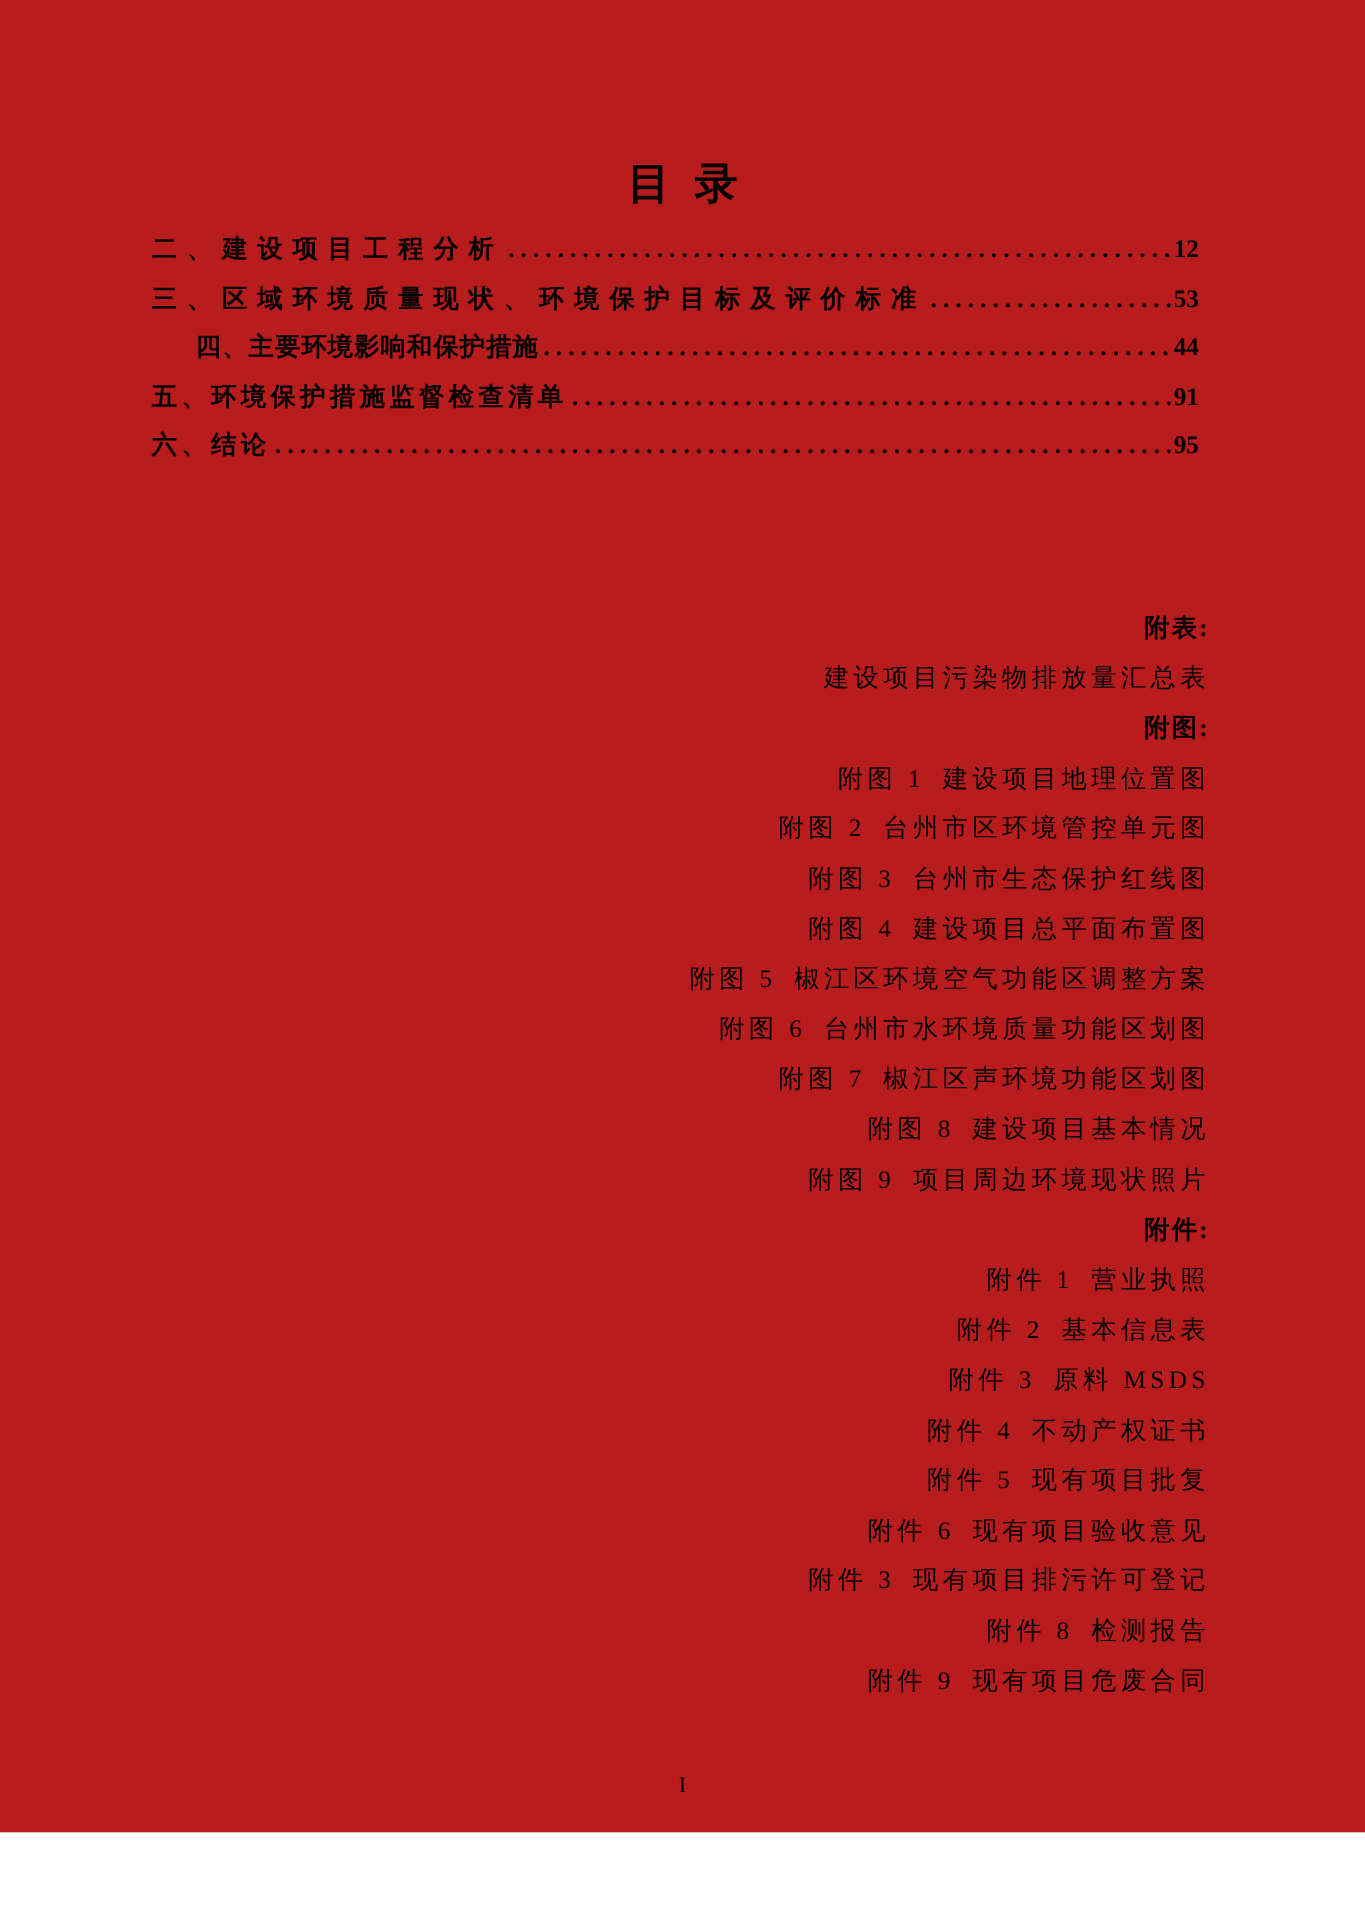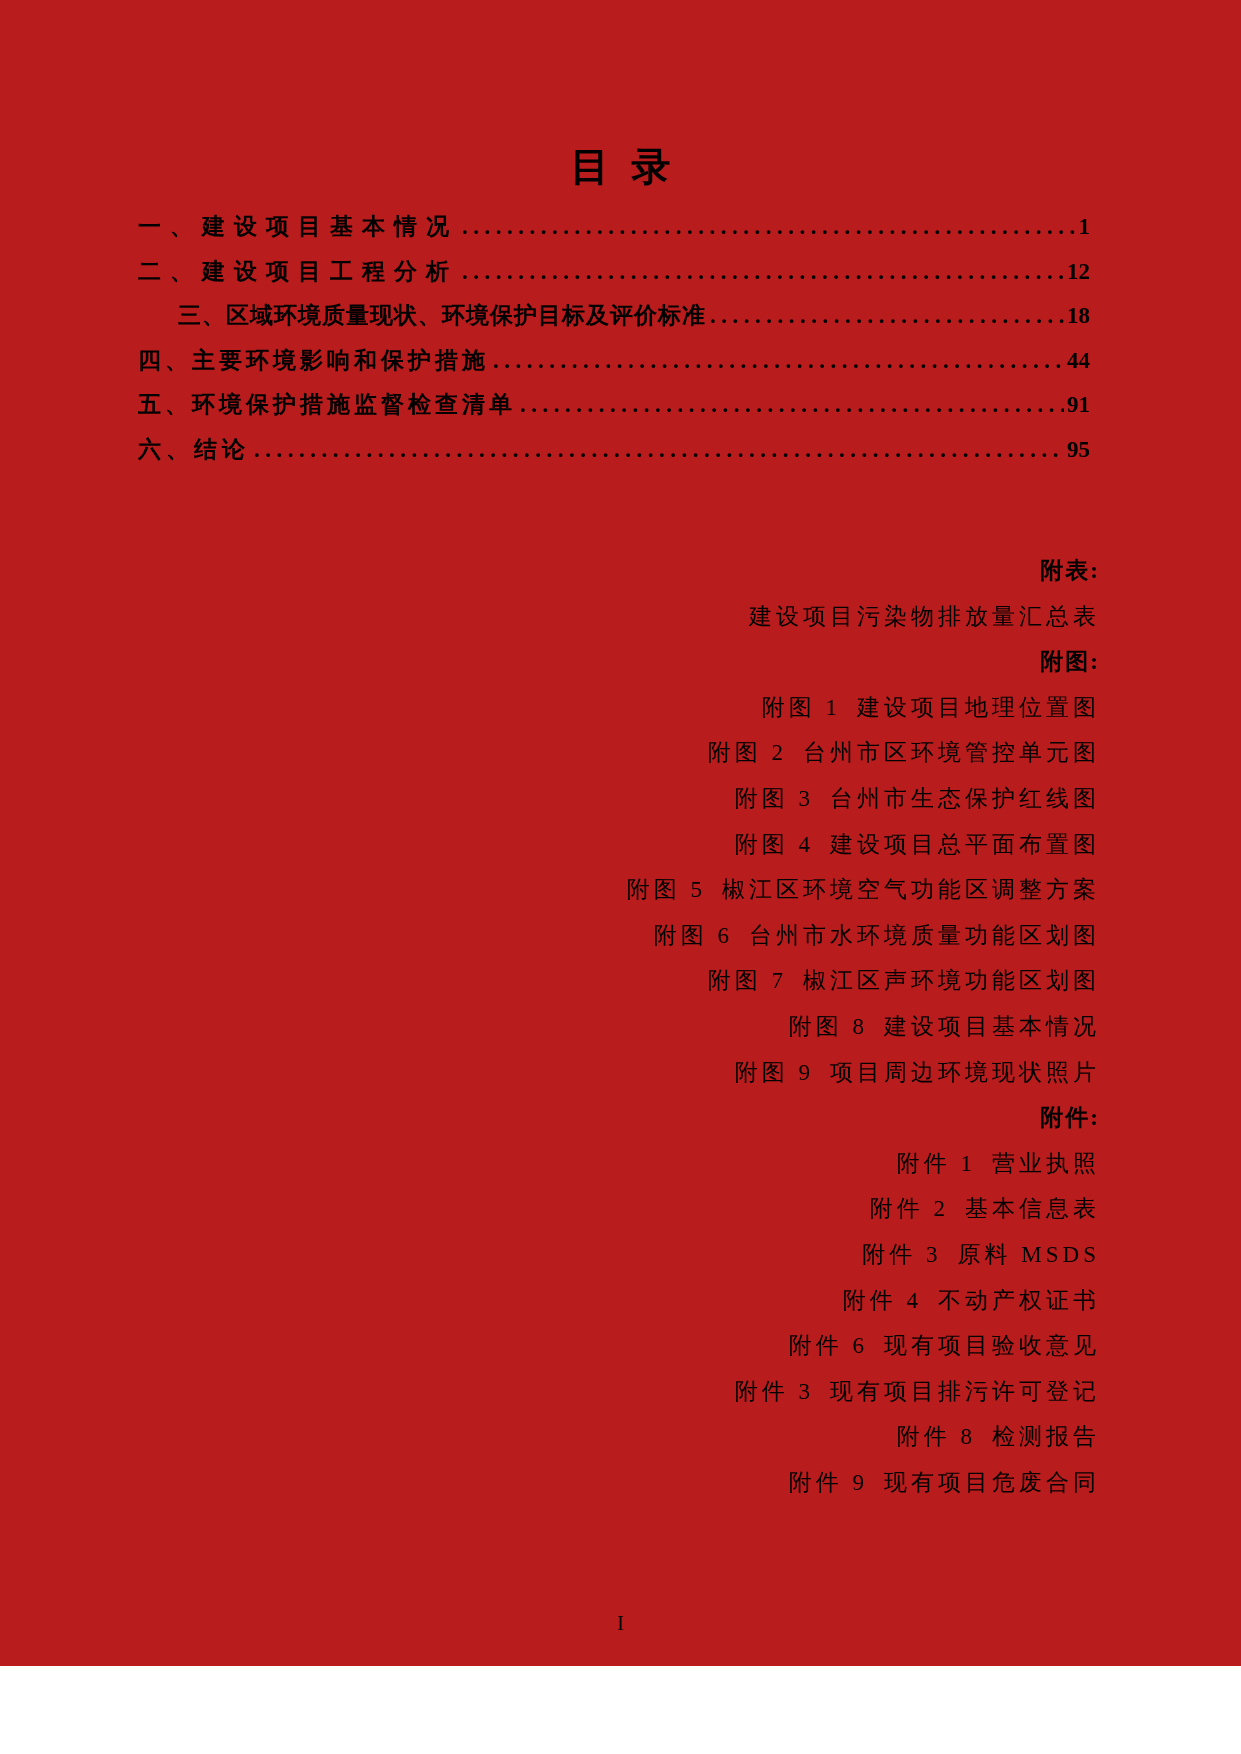--- a/index.html
+++ b/index.html
@@ -92,33 +92,28 @@
 </style>
 </head>
 <body>
 
 <div class="page">
 
   <h1 class="doc-title">目录</h1>
 
   <div class="toc">
     <div class="toc-row">
-      <span class="toc-label">一、建设项目基本情况</span>
-      <span class="leader"></span>
-      <span class="toc-page">1</span>
-    </div>
-    <div class="toc-row">
       <span class="toc-label">二、建设项目工程分析</span>
       <span class="leader"></span>
       <span class="toc-page">12</span>
     </div>
     <div class="toc-row">
       <span class="toc-label">三、区域环境质量现状、环境保护目标及评价标准</span>
       <span class="leader"></span>
-      <span class="toc-page">18</span>
+      <span class="toc-page">53</span>
     </div>
     <div class="toc-row">
       <span class="toc-label">四、主要环境影响和保护措施</span>
       <span class="leader"></span>
       <span class="toc-page">44</span>
     </div>
     <div class="toc-row">
       <span class="toc-label">五、环境保护措施监督检查清单</span>
       <span class="leader"></span>
       <span class="toc-page">91</span>
@@ -173,20 +168,23 @@
     <div class="ap-line ap-item">
       <span class="ap-num">附件 2</span><span>基本信息表</span>
     </div>
     <div class="ap-line ap-item">
       <span class="ap-num">附件 3</span><span>原料 MSDS</span>
     </div>
     <div class="ap-line ap-item">
       <span class="ap-num">附件 4</span><span>不动产权证书</span>
     </div>
     <div class="ap-line ap-item">
+      <span class="ap-num">附件 5</span><span>现有项目批复</span>
+    </div>
+    <div class="ap-line ap-item">
       <span class="ap-num">附件 6</span><span>现有项目验收意见</span>
     </div>
     <div class="ap-line ap-item">
       <span class="ap-num">附件 3</span><span>现有项目排污许可登记</span>
     </div>
     <div class="ap-line ap-item">
       <span class="ap-num">附件 8</span><span>检测报告</span>
     </div>
     <div class="ap-line ap-item">
       <span class="ap-num">附件 9</span><span>现有项目危废合同</span>

